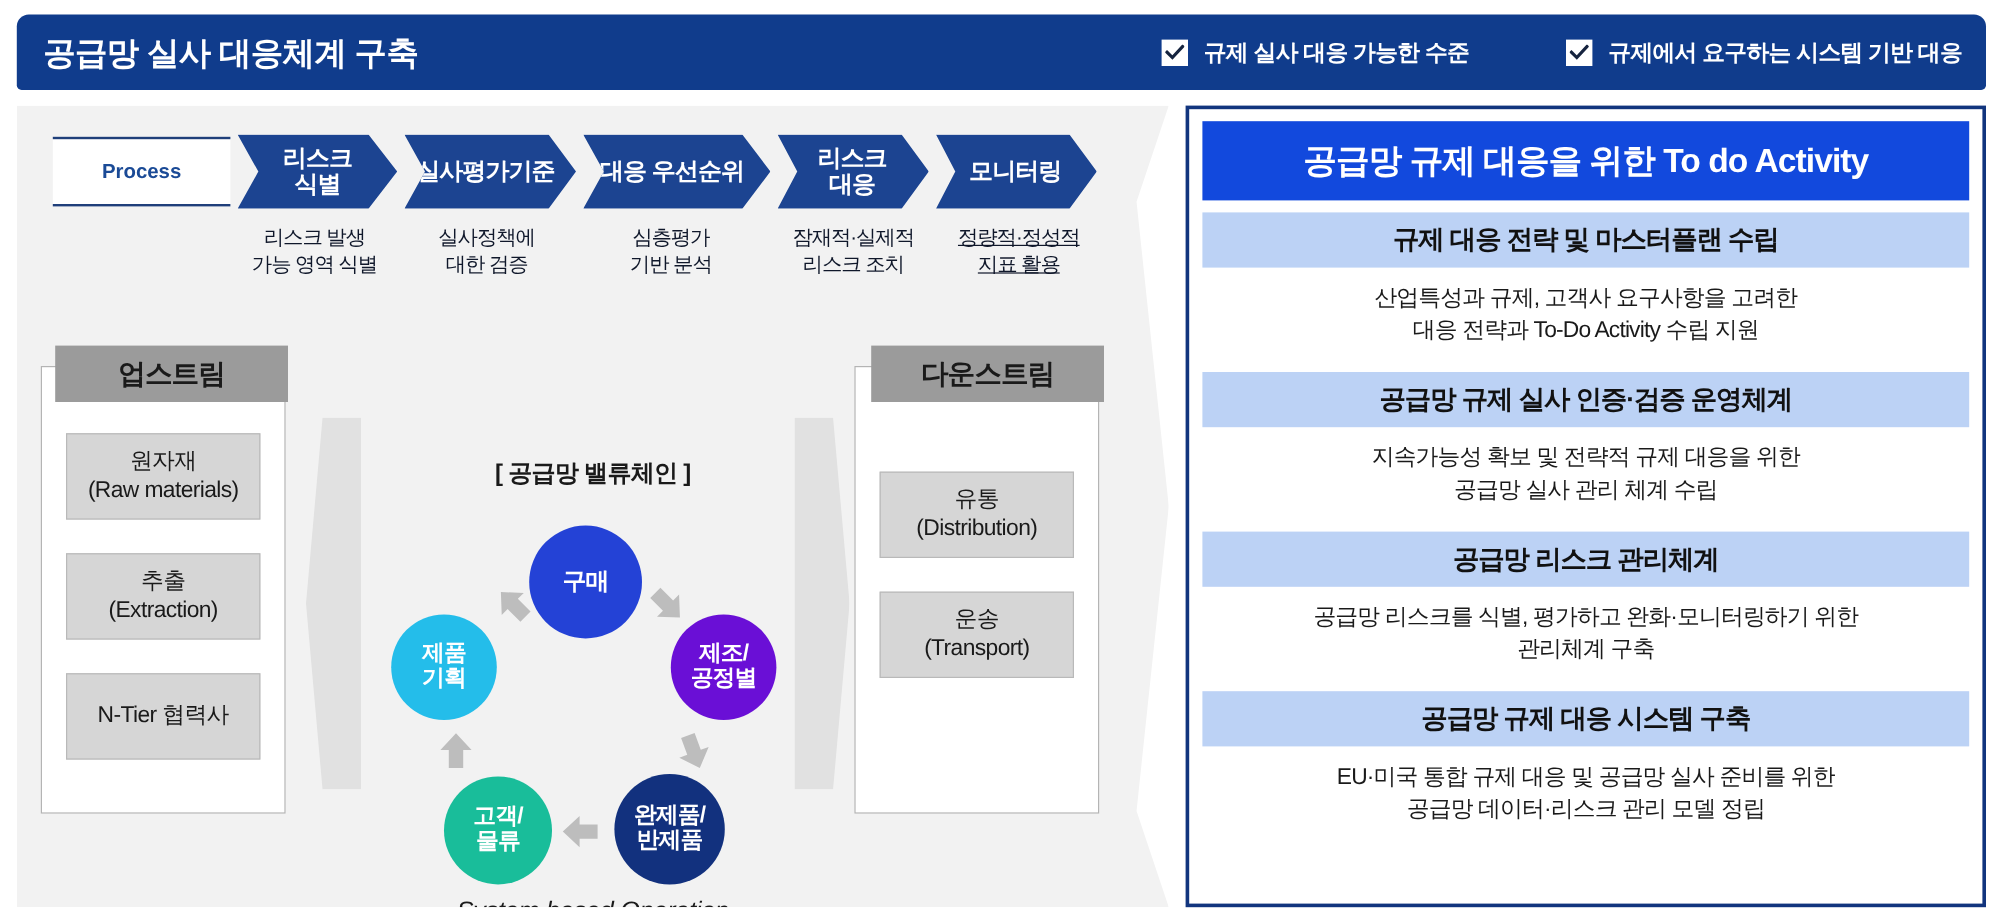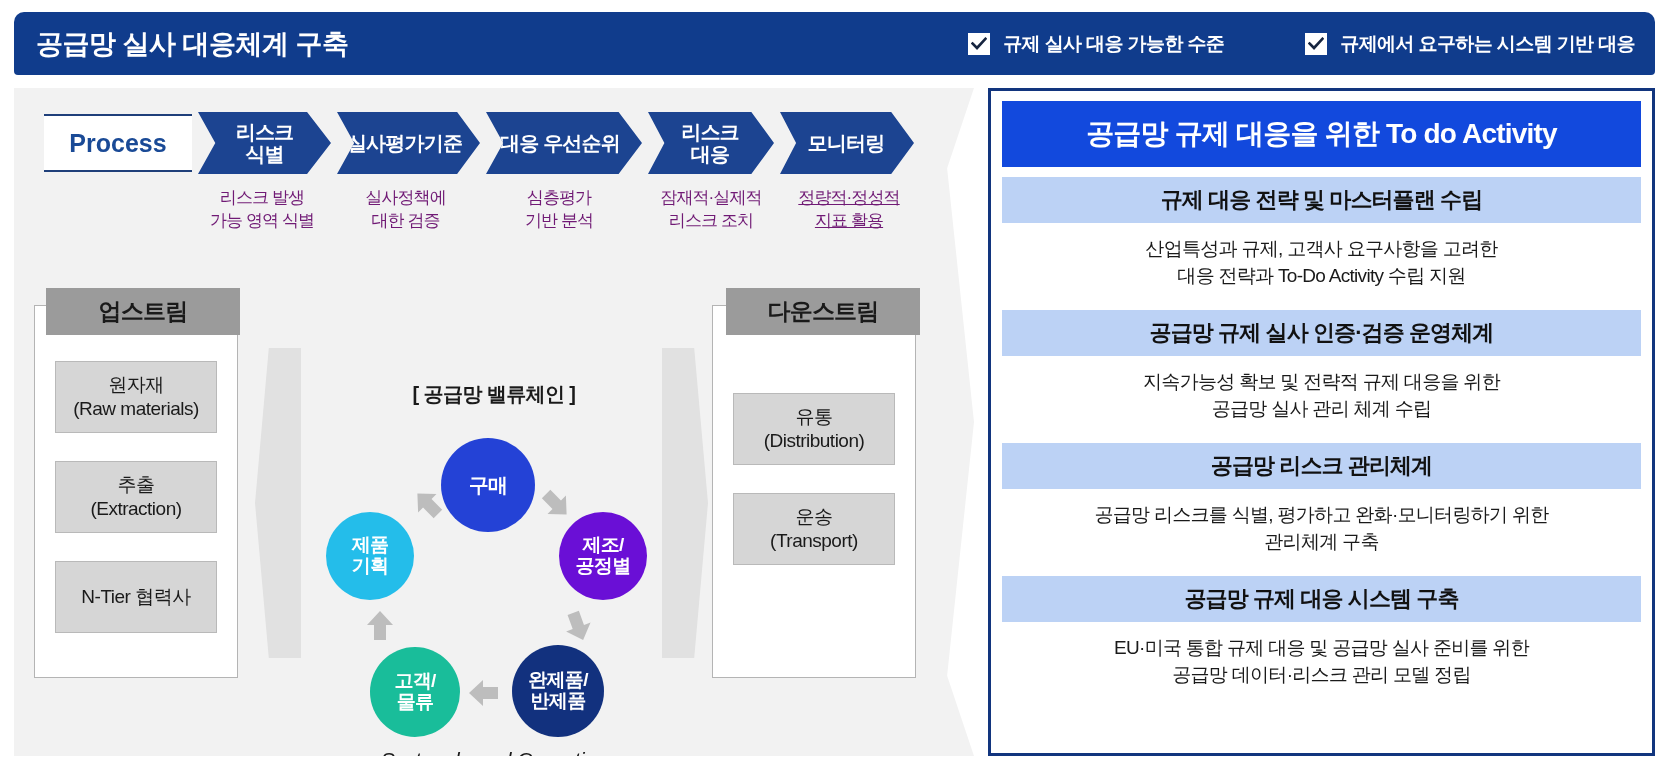--- a/index.html
+++ b/index.html
@@ -48,21 +48,21 @@
   }
 
   
   .process-badge {
     position: absolute; left: 30px; top: 26px;
     width: 148px; height: 58px;
     background: #ffffff;
     border-top: 2px solid #1f3f7a;
     border-bottom: 2px solid #1f3f7a;
     display: flex; align-items: center; justify-content: center;
-    color: #1a4a96; font-size: 25px; font-weight: bold;
+    color: #1a4a96; font-size: 17px; font-weight: bold;
   }
   .chev {
     position: absolute; top: 24px; height: 62px;
     background: #1c4491;
     display: flex; align-items: center; justify-content: center;
     text-align: center;
   }
   .chev .chev-label {
     color: #ffffff; font-weight: bold; font-size: 20px;
     line-height: 1.12; letter-spacing: -0.8px;
@@ -77,21 +77,21 @@
     clip-path: polygon(0 0, 85% 0, 100% 50%, 85% 100%, 0 100%, 11% 50%); }
   .chev.c4 { left: 634px; width: 126px;
     clip-path: polygon(0 0, 82% 0, 100% 50%, 82% 100%, 0 100%, 13% 50%); }
   .chev.c4 .chev-label { padding-left: 6px; }
   .chev.c5 { left: 766px; width: 134px;
     clip-path: polygon(0 0, 83% 0, 100% 50%, 83% 100%, 0 100%, 12% 50%); }
   .chev.c5 .chev-label { padding-left: 6px; }
 
   .sub-note {
     position: absolute; top: 99px;
-    color: #701a75; font-size: 17px; line-height: 1.35;
+    color: #0f172a; font-size: 17px; line-height: 1.35;
     text-align: center; white-space: pre-line; letter-spacing: -0.9px;
   }
   .sub-note.s1 { left: 178px; width: 140px; }
   .sub-note.s2 { left: 320px; width: 143px; }
   .sub-note.s3 { left: 470px; width: 150px; }
   .sub-note.s4 { left: 626px; width: 142px; }
   .sub-note.s5 { left: 762px; width: 146px; text-decoration: underline; }
 
   
   .stream-col {

